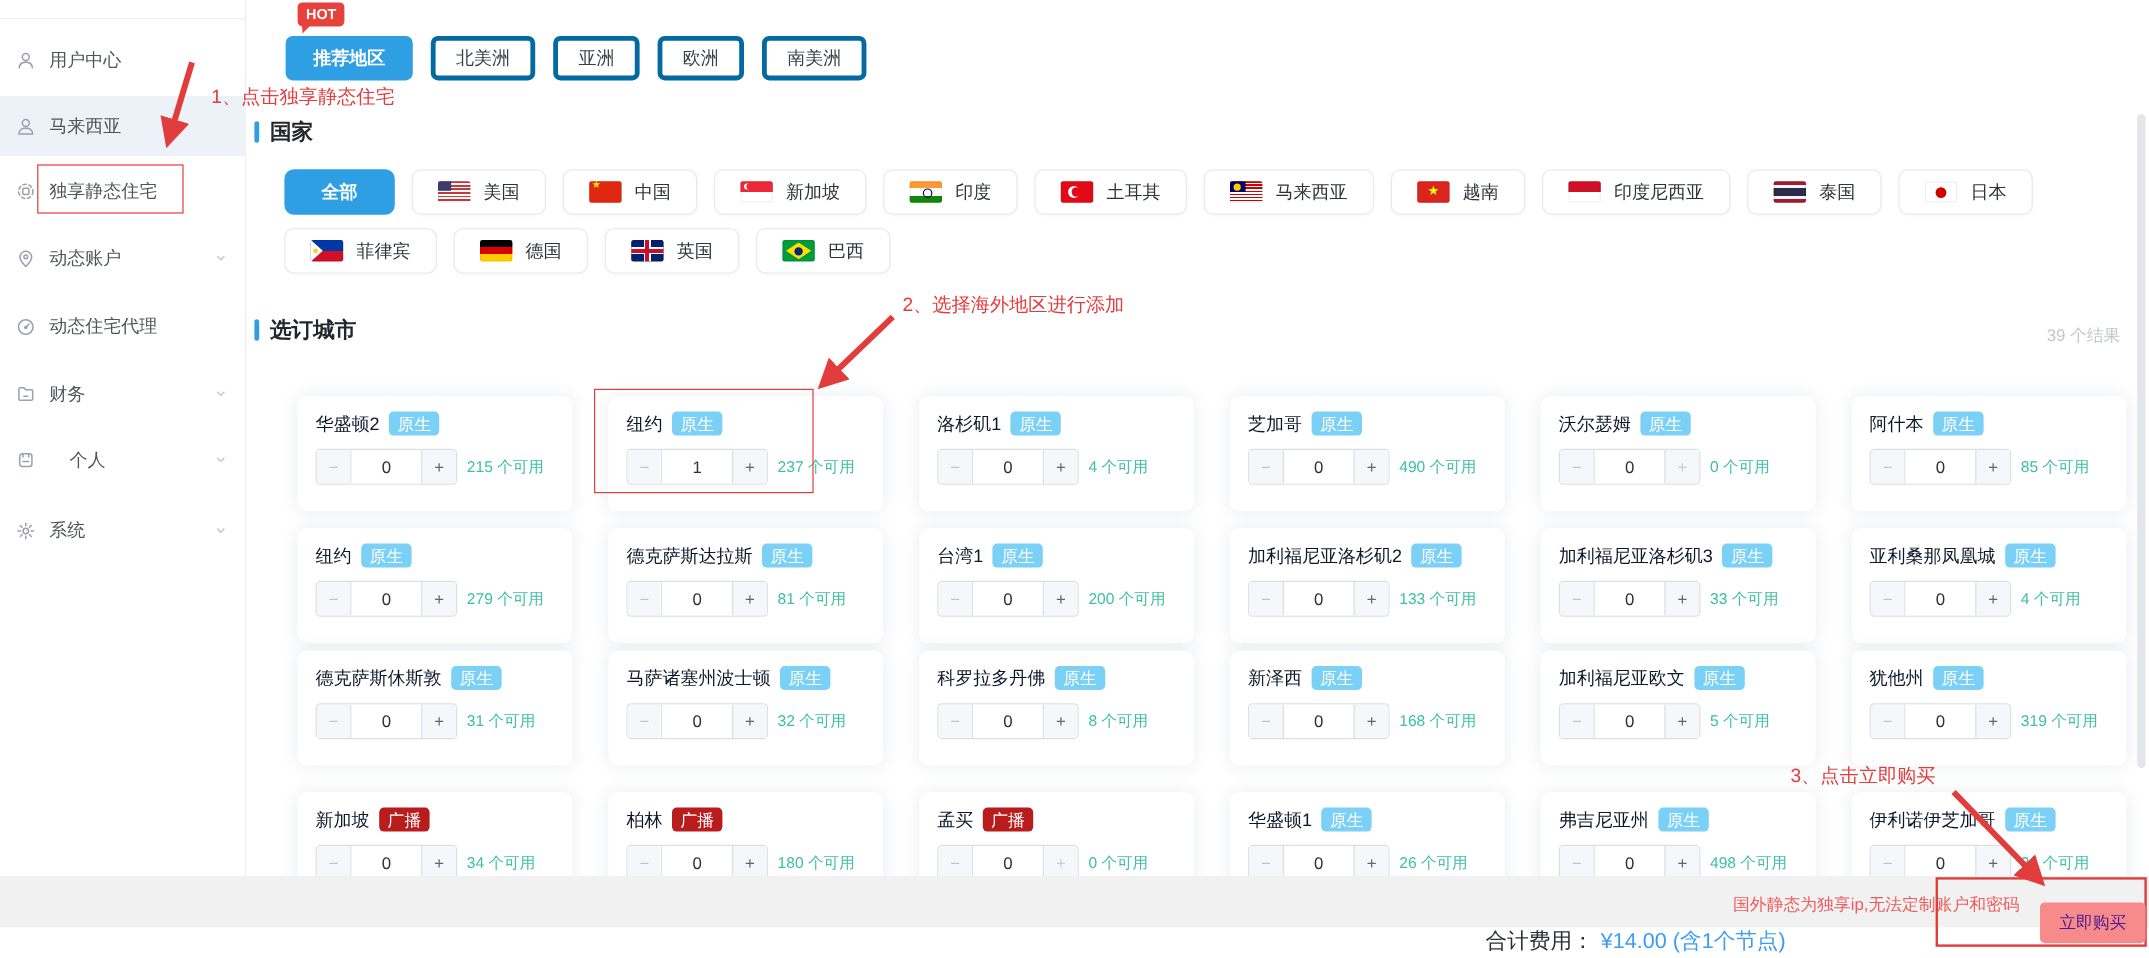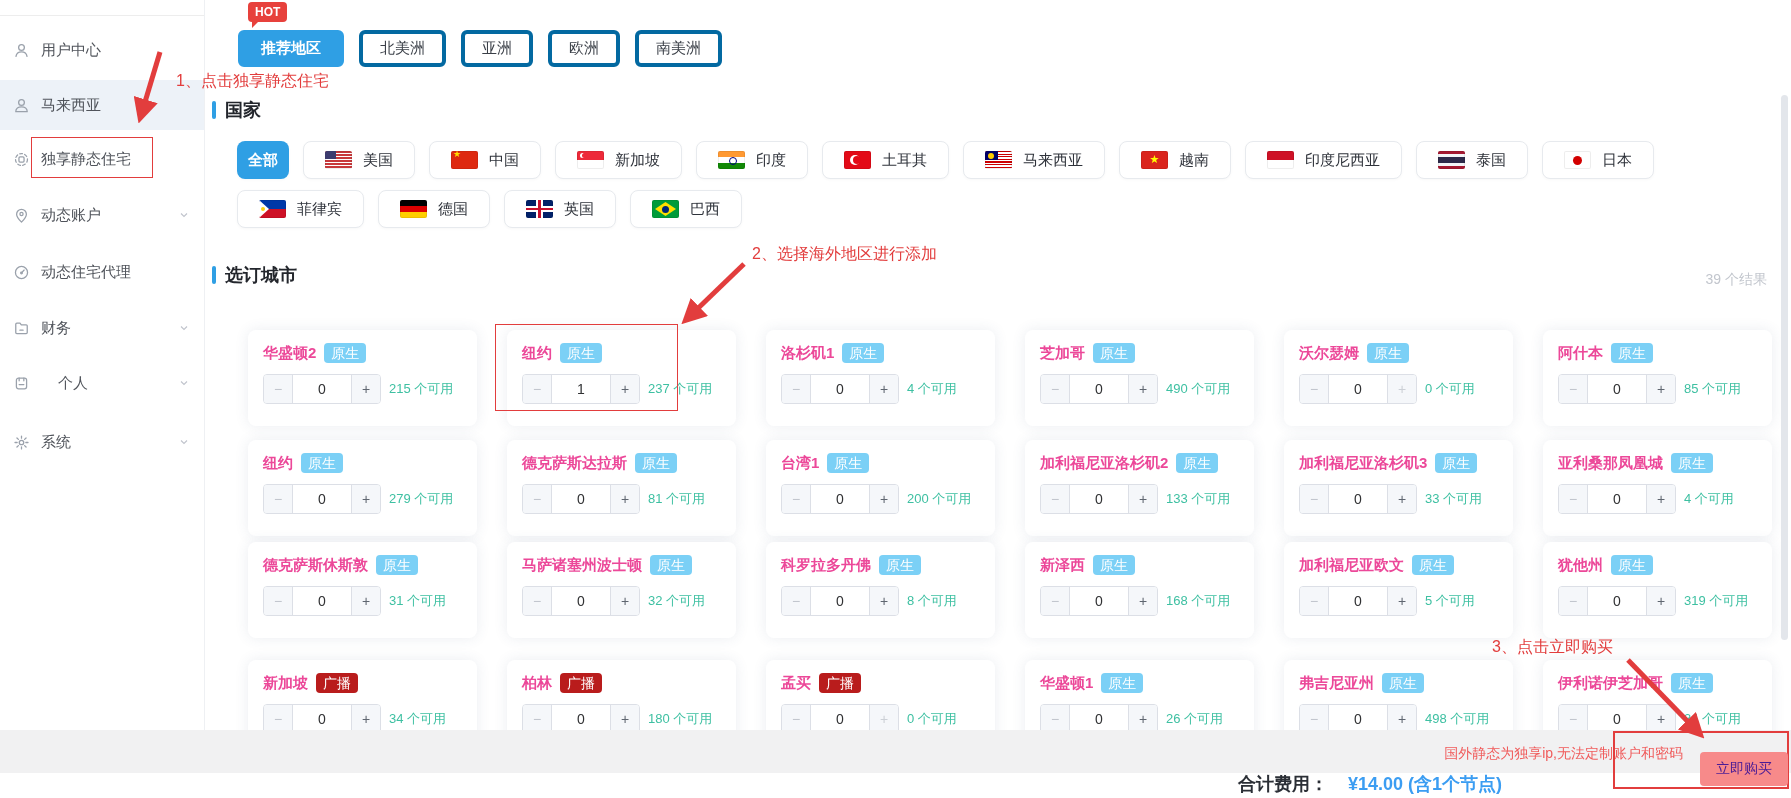--- a/index.html
+++ b/index.html
@@ -28,21 +28,21 @@
   .section-title { position:absolute; display:flex; align-items:center; gap:9px; font-size:18px; font-weight:bold; color:#23262c; }
   .section-title .bar { width:4px; height:18px; background:#2f9fe4; border-radius:2px; }
   #country-title { left:212px; top:98px; }
   #city-title { left:212px; top:263px;text-align:center; }
   .results { position:absolute; top:271px; right:24px; font-size:14px; color:#c2c6cd; z-index:1; }
   
   .country-row { position:absolute; display:flex; gap:14px; }
   #country-row-1 { left:237px; top:141px; }
   #country-row-2 { left:237px; top:190px; }
   .country-btn { height:38px; padding:0 21px; background:#fff; border:1px solid #e7eaee; border-radius:8px; display:flex; align-items:center; gap:11px; font-size:15px; color:#2e323a; cursor:pointer; box-shadow:0 1px 3px rgba(0,0,0,0.03); font-family:inherit; }
-  .country-btn.all { background:#2f9fe4; color:#fff; border:none; padding:0 11px; font-weight:bold; }
+  .country-btn.all { background:#2f9fe4; color:#fff; border:none; padding:0 31px; font-weight:bold; }
   
   .flag { position:relative; width:27px; height:18px; border-radius:2px; overflow:hidden; flex:none; box-shadow:inset 0 0 0 1px rgba(0,0,0,0.07); }
   .flag-us { background:repeating-linear-gradient(180deg,#c7383b 0 1.5px,#fff 1.5px 3px); }
   .flag-us::before { content:''; position:absolute; left:0; top:0; width:11px; height:8px; background:#3c3b6e; }
   .flag-cn { background:#de2910; }
   .flag-cn::before { content:'\2605'; position:absolute; left:2px; top:-2px; color:#ffde00; font-size:9px; }
   .flag-sg { background:linear-gradient(180deg,#ed2939 0 50%,#fff 50%); }
   .flag-sg::before { content:''; position:absolute; left:3px; top:2px; width:5px; height:5px; border-radius:50%; background:#fff; }
   .flag-sg::after { content:''; position:absolute; left:5px; top:2px; width:5px; height:5px; border-radius:50%; background:#ed2939; }
   .flag-in { background:linear-gradient(180deg,#f93 0 33%,#fff 33% 67%,#128807 67%); }
@@ -68,37 +68,37 @@
   .flag-gb { background:#012169; }
   .flag-gb::before { content:''; position:absolute; inset:0; background:linear-gradient(to right,transparent 38%,#fff 38% 62%,transparent 62%),linear-gradient(to bottom,transparent 33%,#fff 33% 67%,transparent 67%); }
   .flag-gb::after { content:''; position:absolute; inset:0; background:linear-gradient(to right,transparent 44%,#C8102E 44% 56%,transparent 56%),linear-gradient(to bottom,transparent 42%,#C8102E 42% 58%,transparent 58%); }
   .flag-br { background:#009b3a; }
   .flag-br::before { content:''; position:absolute; inset:2px 3px; background:#fedf00; clip-path:polygon(50% 0,100% 50%,50% 100%,0 50%); }
   .flag-br::after { content:''; position:absolute; left:50%; top:50%; width:7px; height:7px; margin:-3.5px; border-radius:50%; background:#002776; }
   
   .grid-row { position:absolute; left:248px; display:flex; gap:30px; }
   .card { width:229px; height:96px; background:#fff; border-radius:8px; box-shadow:0 0 14px rgba(60,80,120,0.10); padding:13px 15px; }
   .card-head { display:flex; align-items:center; gap:8px; }
-  .city-name { font-size:15px; font-weight:bold; color:#ec4899; white-space:nowrap; }
+  .city-name { font-size:15px; font-weight:normal; color:#0f172a; white-space:nowrap; }
   .badge { font-size:14px; color:#fff; padding:3px 7px; border-radius:4px; flex:none; line-height:1; }
   .badge-native { background:#7bd0f6; }
   .badge-broadcast { background:#b91c1c; }
   .card-body { display:flex; align-items:center; margin-top:11px; gap:8px; }
   .stepper { display:flex; width:118px; height:30px; border:1px solid #dcdfe6; border-radius:4px; overflow:hidden; background:#fff; flex:none; }
   .st-btn { width:29px; flex:none; background:#f5f7fa; border:none; font-size:14px; color:#5f6670; cursor:pointer; display:flex; align-items:center; justify-content:center; padding:0; font-family:inherit; }
   .st-btn.minus { border-right:1px solid #dcdfe6; color:#c0c4cc; }
   .st-btn.plus { border-left:1px solid #dcdfe6; }
   .st-btn.disabled { color:#ccd0d6; cursor:not-allowed; }
   .st-val { flex:1; display:flex; align-items:center; justify-content:center; font-size:14px; color:#303133; background:#fff; }
   .avail { font-size:13px; color:#3ec0a2; white-space:nowrap; }
   
   .footer-bar { position:absolute; left:0; top:730px; width:1791px; height:43px; background:#f1f1f2; z-index:5; }
   .footer-white { position:absolute; left:0; top:773px; width:1791px; height:25px; background:#fff; z-index:5; }
   .note-red { position:absolute; top:745px; right:108px; z-index:6; font-size:14px; color:#f05b5b; white-space:nowrap; }
-  .total-row { position:absolute; top:772px; left:1238px; z-index:6; display:flex; align-items:center; gap:20px; font-size:18px; font-weight:bold; white-space:nowrap; }
+  .total-row { position:absolute; top:772px; left:1238px; z-index:6; display:flex; align-items:center; gap:6px; font-size:18px; font-weight:normal; white-space:nowrap; }
   .total-label { color:#2b2f36; }
   .total-value { color:#3b9df2; }
   .buy-btn { position:absolute; left:1700px; top:752px; width:88px; height:34px; background:#f78a8a; color:#4c1d95; border:none; border-radius:4px; font-size:14px; z-index:7; cursor:pointer; font-family:inherit; }
   
   .ann-text { position:absolute; color:#e23d3d; font-size:16px; z-index:10; white-space:nowrap; }
   #ann1 { left:176px; top:71px; }
   #ann2 { left:752px; top:244px; }
   #ann3 { left:1492px; top:637px; }
   .ann-box { position:absolute; border:1.5px solid #e23d3d; z-index:10; pointer-events:none; }
   #ann-box-sidebar { left:31px; top:137px; width:122px; height:41px; }

